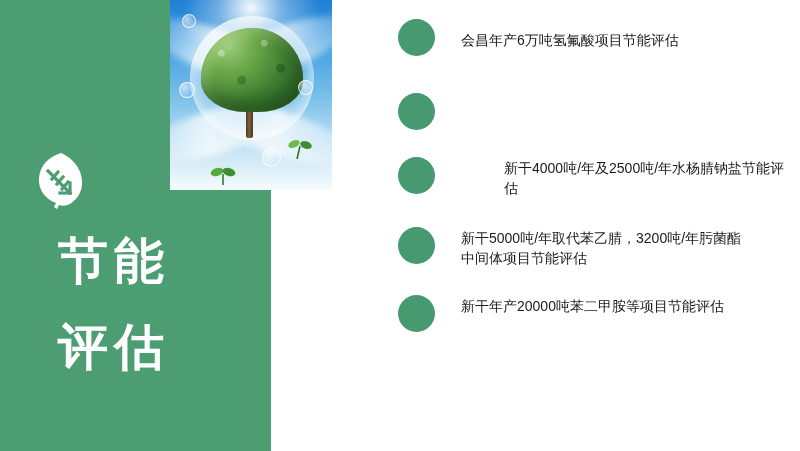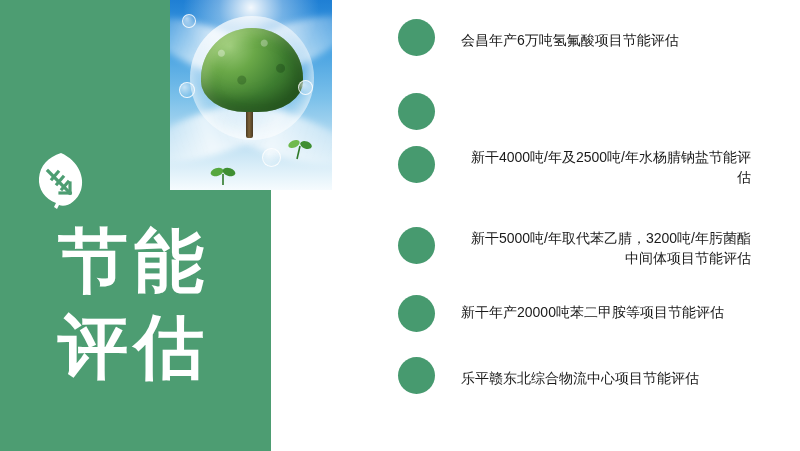--- a/index.html
+++ b/index.html
@@ -41,21 +41,21 @@
 
   
   .title-block {
     position: absolute;
     left: 58px;
     top: 222px;
     width: 210px;
   }
   .title-line {
     color: #ffffff;
-    font-size: 70px;
+    font-size: 50px;
     line-height: 78px;
     font-weight: bold;
     letter-spacing: 6px;
     white-space: nowrap;
   }
   .title-line-2 {
     margin-top: 8px;
   }
 
   
@@ -150,21 +150,20 @@
     top: 0;
     width: 402px;
     height: 451px;
   }
   .list-item {
     position: absolute;
     left: 0;
     display: flex;
     align-items: flex-start;
     width: 402px;
-    text-align: right;
   }
   .bullet-dot {
     flex: 0 0 auto;
     width: 37px;
     height: 37px;
     border-radius: 50%;
     background: #479a6f;
   }
   .item-text {
     margin-left: 26px;
@@ -234,35 +233,31 @@
 
     <div class="list-item" style="top:19px;">
       <div class="bullet-dot"></div>
       <div class="item-text" style="margin-top:11px;">会昌年产6万吨氢氟酸项目节能评估</div>
     </div>
 
     <div class="list-item" style="top:93px;">
       <div class="bullet-dot"></div>
     </div>
 
-    <div class="list-item" style="top:146px;">
+    <div class="list-item" style="top:157px;gap:43px;">
       <div class="bullet-dot"></div>
       <div class="item-text" style="margin-top:1px;">新干4000吨/年及2500吨/年水杨腈钠盐节能评估</div>
     </div>
 
     <div class="list-item" style="top:227px;">
       <div class="bullet-dot"></div>
       <div class="item-text" style="margin-top:1px;">新干5000吨/年取代苯乙腈，3200吨/年肟菌酯中间体项目节能评估</div>
     </div>
 
     <div class="list-item" style="top:295px;">
       <div class="bullet-dot"></div>
-      <div class="item-text" style="margin-top:7px;">新干年产20000吨苯二甲胺等项目节能评估</div>
-    </div>
-
-    <div class="list-item" style="top:357px;">
-      <div class="bullet-dot"></div>
-      <div class="item-text" style="margin-top:11px;">乐平赣东北综合物流中心项目节能评估</div>
-    </div>
+      <div class="item-text" style="margin-top:1px;">新干年产20000吨苯二甲胺等项目节能评估</div>
+    </div>
+
 
   </div>
 
 </div>
 
 </body></html>

